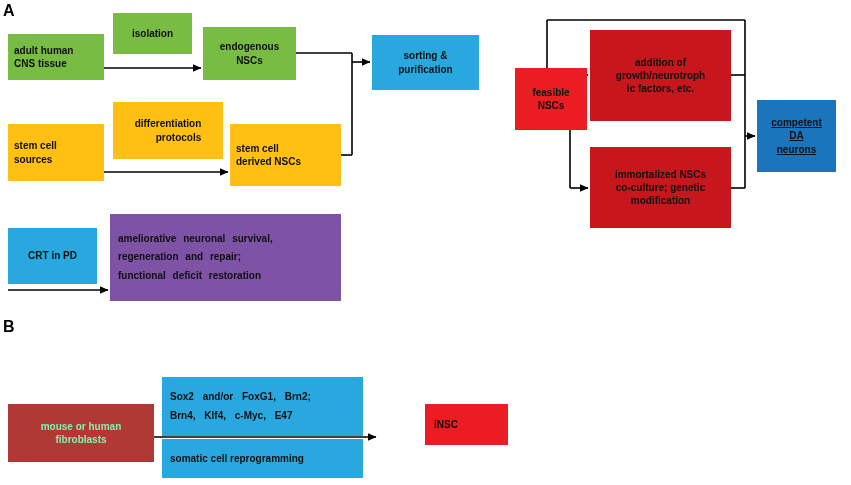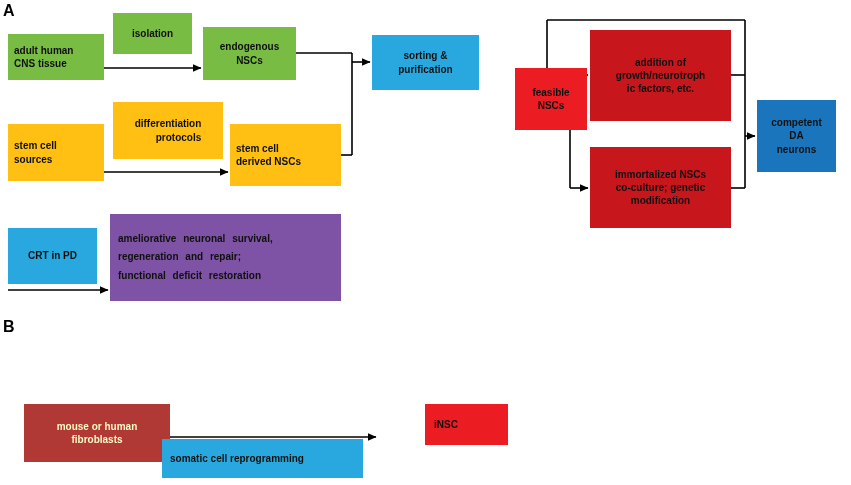--- a/index.html
+++ b/index.html
@@ -34,22 +34,22 @@
 
   .panel-label { position: absolute; font-size: 16px; font-weight: bold; color: #000; }
   #label-a { left: 3px; top: 2px; }
   #label-b { left: 3px; top: 318px; }
 
   .green   { background: var(--c-green,   #79BC44); }
   .yellow  { background: var(--c-yellow,  #FFC013); }
   .cyan    { background: var(--c-cyan,    #29A8DF); }
   .red     { background: var(--c-red,     #EC1C23); margin-left: 47px; }
   .darkred { background: var(--c-dark_red,#C8161D); }
-  .brick   { background: var(--c-brick_red,#B03936); color: #fef9c3; margin-left: 16px; }
-  .blue    { background: var(--c-blue,    #1B75BC); }
+  .brick   { background: var(--c-brick_red,#B03936); color: #86efac; }
+  .blue    { background: var(--c-blue,    #1B75BC); text-decoration: underline; }
   .purple  { background: var(--c-purple,  #7E52A5); }
 
   #box-adult        { left: 8px;   top: 34px;  width: 96px;  height: 46px; }
   #box-isolation    { left: 113px; top: 13px;  width: 79px;  height: 41px; }
   #box-endogenous   { left: 203px; top: 27px;  width: 93px;  height: 53px; }
   #box-sources      { left: 8px;   top: 124px; width: 96px;  height: 57px; }
   #box-diff         { left: 113px; top: 102px; width: 110px; height: 57px; text-align: right; }
   #box-derived      { left: 230px; top: 124px; width: 111px; height: 62px; }
   #box-sorting      { left: 372px; top: 35px;  width: 107px;  height: 55px; }
   #box-feasible     { left: 468px; top: 68px;  width: 72px;  height: 62px; }
@@ -124,16 +124,18 @@
   <div class="box blue" id="box-competent">competent
 DA
 neurons</div>
   <div class="box cyan" id="box-crt">CRT in PD</div>
   <div class="box purple left roomy" id="box-ameliorative">ameliorative neuronal survival,
 regeneration and repair;
 functional deficit restoration</div>
 
   <div class="box brick" id="box-fibroblasts">mouse or human
 fibroblasts</div>
+  <div class="box cyan left roomy" id="box-factors">Sox2 and/or FoxG1, Brn2;
+Brn4, Klf4, c-Myc, E47</div>
   <div class="box cyan left" id="box-reprogramming">somatic cell reprogramming</div>
   <div class="box red left" id="box-insc">iNSC</div>
 
 </div>
 
 </body></html>

